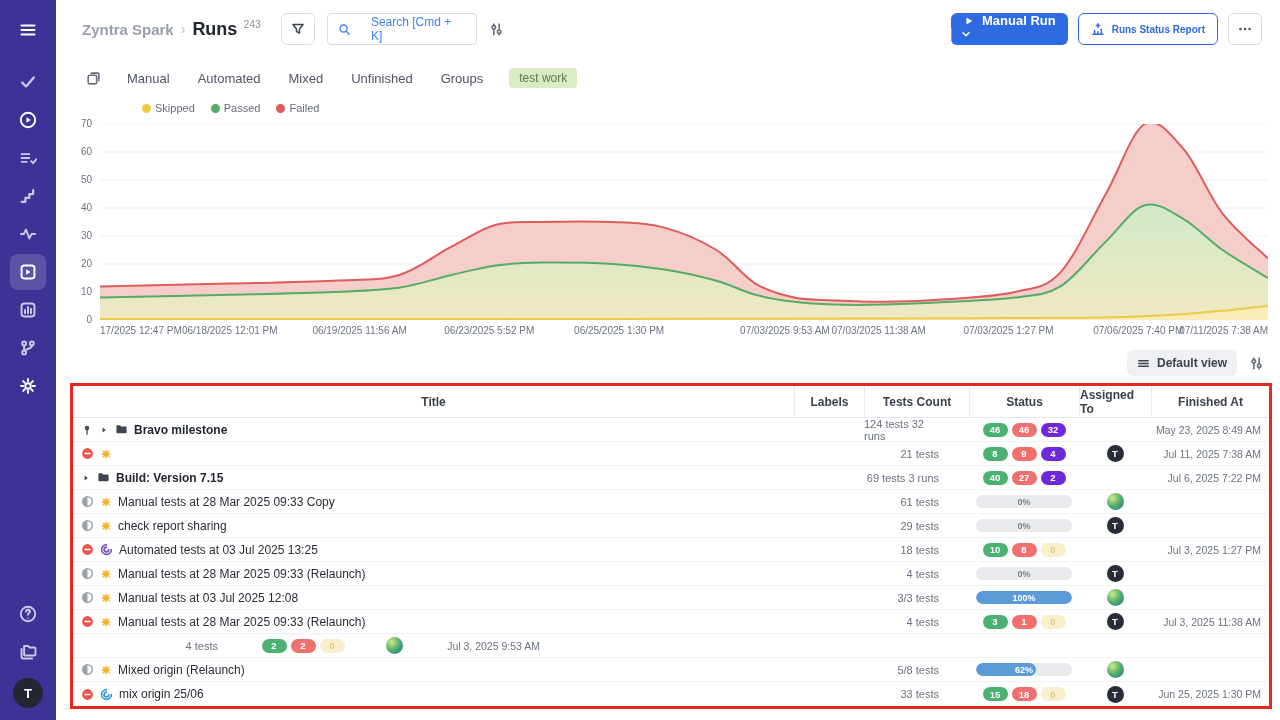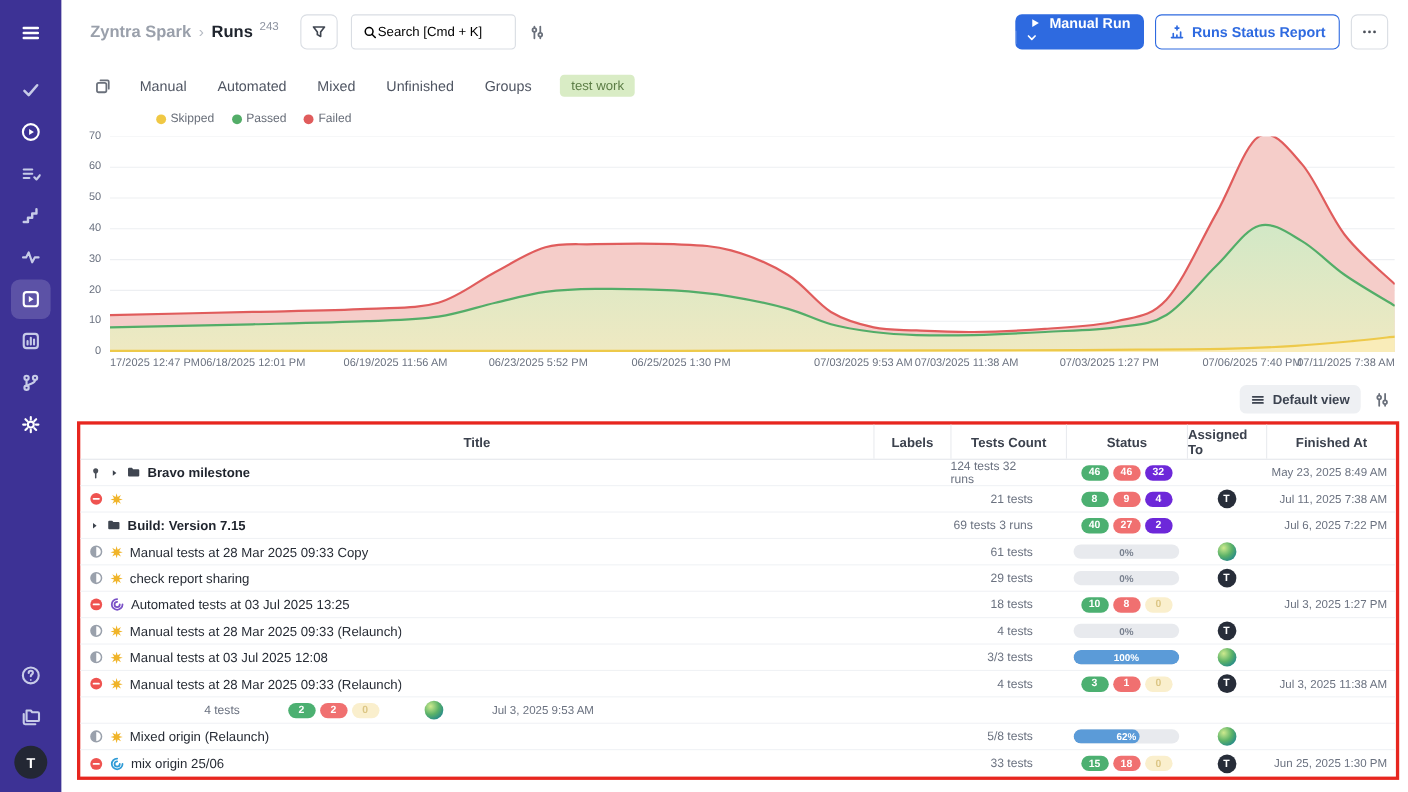--- a/index.html
+++ b/index.html
@@ -19,34 +19,34 @@
   .sb-avatar { width:30px; height:30px; border-radius:50%; background:#232734; color:#fff;
     display:flex; align-items:center; justify-content:center; font-weight:700; font-size:13px; margin-top:6px; cursor:pointer; }
 
   
   .main { flex:1; position:relative; height:720px; overflow:hidden; background:#fff; }
 
   .topbar { height:58px; display:flex; align-items:center; gap:12px; padding:0 18px 0 26px; }
   .breadcrumb { display:flex; align-items:center; }
   .bc-parent { color:#9aa0ab; font-weight:700; font-size:15px; cursor:pointer; }
   .bc-sep { color:#b6bbc4; font-size:14px; margin:0 7px; }
-  .bc-current { color:#20252e; font-weight:700; font-size:15px; }
+  .bc-current { color:#20252e; font-weight:700; font-size:18px; }
   .bc-count { color:#8d93a0; font-size:10.5px; margin-left:6px; position:relative; top:-5px; }
   .icon-btn { width:34px; height:32px; border:1px solid #d9dde3; border-radius:6px; background:#fff;
     color:#3f4550; display:flex; align-items:center; justify-content:center; cursor:pointer; margin-left:8px; }
   .search { width:150px; height:32px; border:1px solid #d9dde3; border-radius:4px; display:flex; align-items:center;
-    gap:0; padding:0 10px; color:#000000; font-size:12px; cursor:text; background:#fff; }
+    gap:20px; padding:0 10px; color:#3b82f6; font-size:12px; cursor:text; background:#fff; }
   .adj-ic { color:#6a707b; display:flex; align-items:center; cursor:pointer; }
   .top-actions { margin-left:auto; display:flex; align-items:center; gap:10px; }
   .btn-split { display:flex; background:#2e6ae0; color:#fff; border-radius:6px; overflow:hidden; height:32px;
     font-size:13px; font-weight:700; cursor:pointer;flex-direction:column; }
   .btn-split .main-seg { display:flex; align-items:center; gap:7px; padding:0 12px; }
   .btn-split .chev-seg { display:flex; align-items:center; padding:0 8px; border-left:1px solid rgba(255,255,255,.35); }
   .btn-outline { display:flex; align-items:center; gap:7px; height:32px; padding:0 12px; border:1px solid #2e6ae0;
-    color:#2e6ae0; background:#fff; border-radius:6px; font-size:13px; font-weight:700; cursor:pointer; }
+    color:#2e6ae0; background:#fff; border-radius:6px; font-size:10px; font-weight:700; cursor:pointer; }
   .btn-more { width:34px; height:32px; border:1px solid #d9dde3; border-radius:6px; background:#fff; color:#4a4f58;
     display:flex; align-items:center; justify-content:center; cursor:pointer; }
 
   .tabs-row { display:flex; align-items:center; gap:26px; padding:10px 0 8px 30px; font-size:13px; }
   .tabs-row .tabs { display:flex; gap:28px; }
   .tab { color:#4f5562; cursor:pointer; }
   .runs-list-ic { color:#6a707b; display:flex; cursor:pointer; }
   .tag-pill { background:#d9ecc5; color:#5c7d46; padding:3px 10px; border-radius:4px; font-size:12px; cursor:pointer; }
 
   .legend { display:flex; gap:16px; padding:6px 0 4px 86px; font-size:11px; color:#686e79; align-items:center; }

